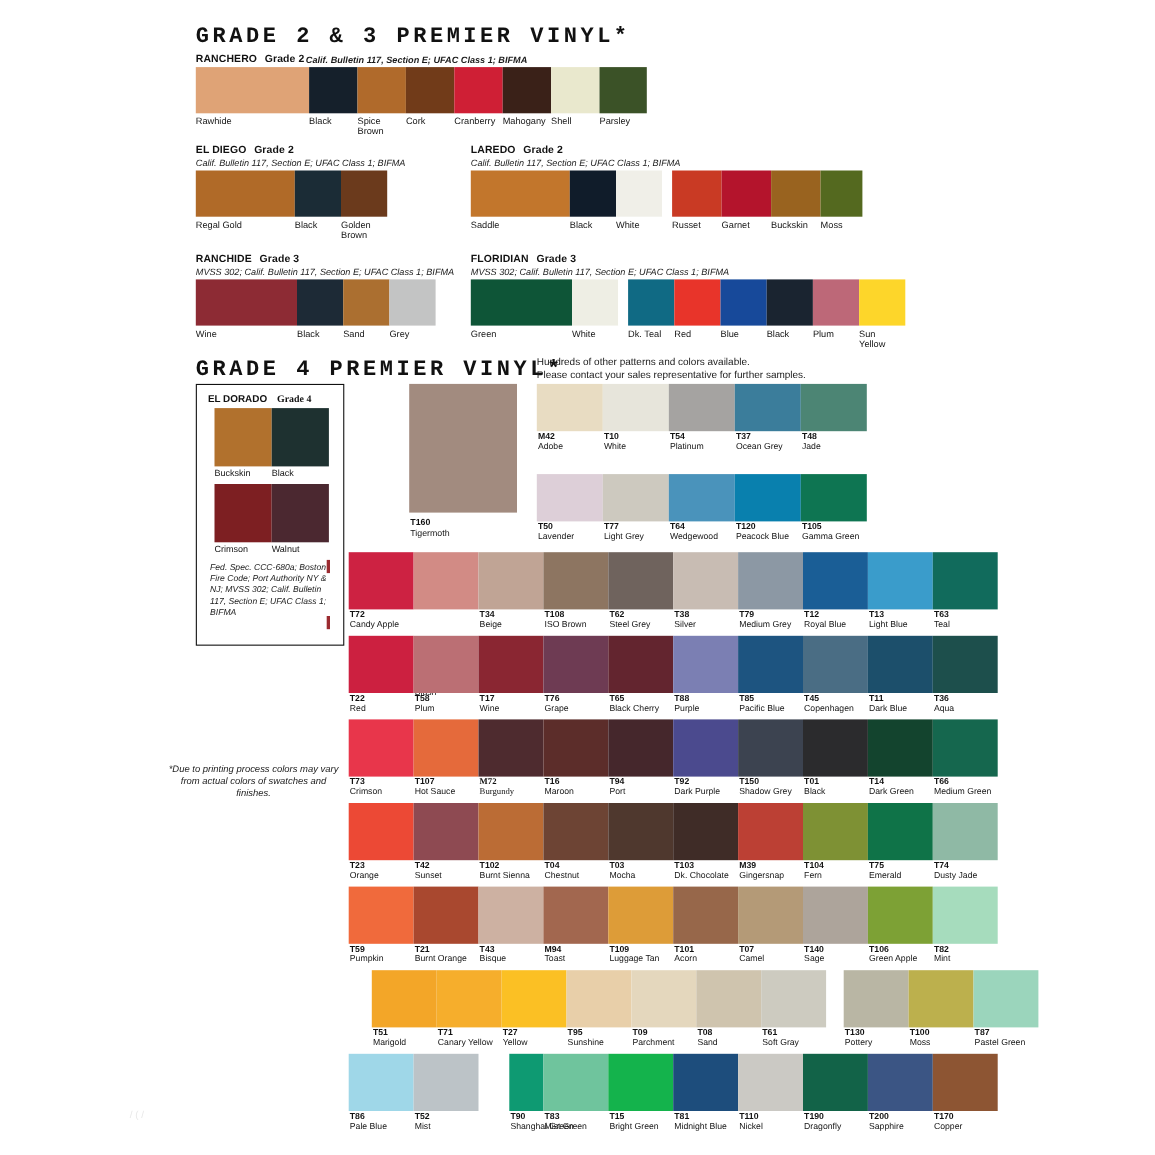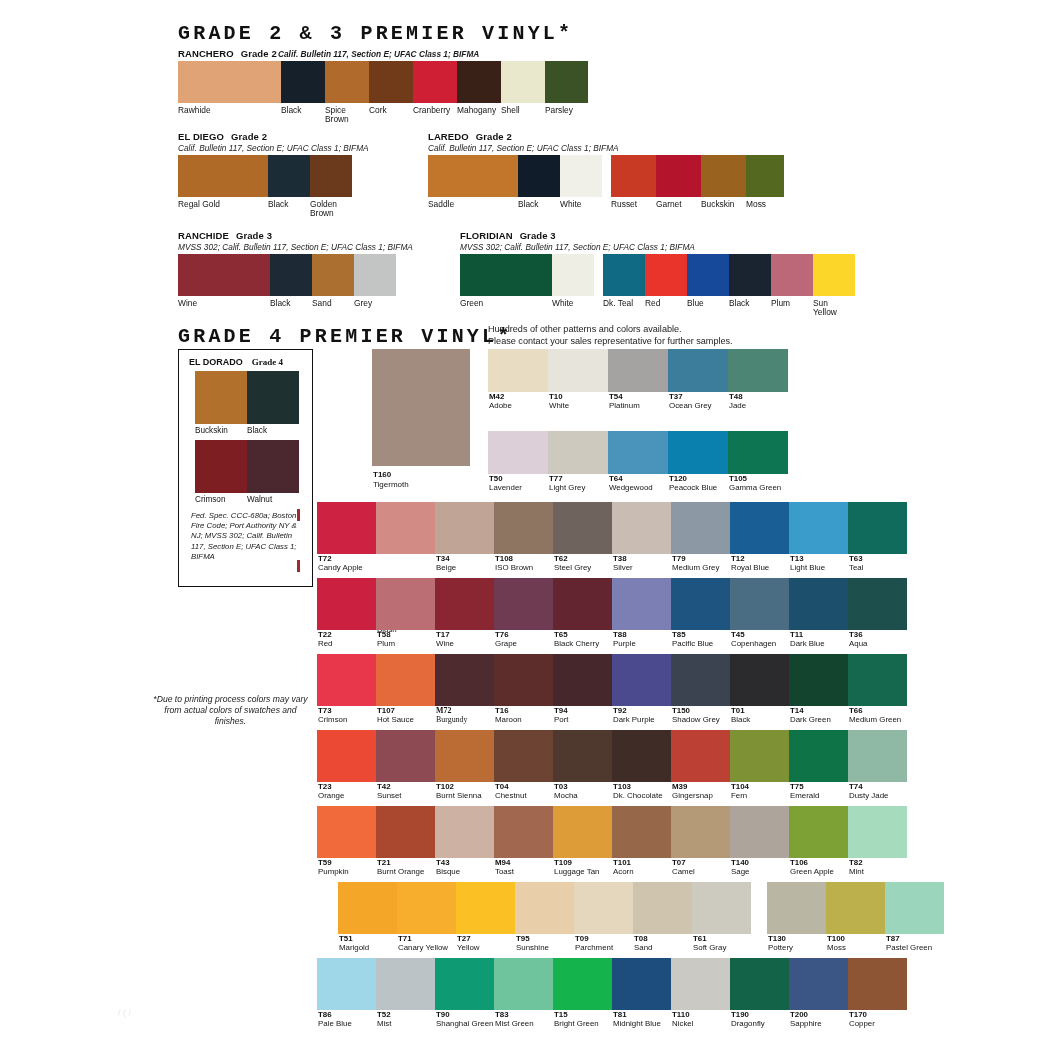--- a/index.html
+++ b/index.html
@@ -149,21 +149,21 @@
           <div class="sw" style="width: 42px; background: rgb(171, 111, 48);"></div>
           <div class="sw" style="width: 42px; background: rgb(195, 196, 196);"></div>
         </div>
         <div class="labels">
           <div class="lb" style="width: 92px; white-space: pre-line;">Wine</div>
           <div class="lb" style="width: 42px; white-space: pre-line;">Black</div>
           <div class="lb" style="width: 42px; white-space: pre-line;">Sand</div>
           <div class="lb" style="width: 42px; white-space: pre-line;">Grey</div>
         </div>
       </div>
-      <div style="position: absolute; left: 428px; top: 230px; margin-left: 32px;">
+      <div style="position: absolute; left: 428px; top: 230px;">
         <div class="grp-head"><span class="gname">FLORIDIAN</span><span class="ggrade">Grade 3</span></div>
         <div class="grp-spec">MVSS 302; Calif. Bulletin 117, Section E; UFAC Class 1; BIFMA</div>
         <div class="strip" style="margin-top: 2px;">
           <div class="sw" style="width: 92px; background: rgb(14, 85, 55);"></div>
           <div class="sw" style="width: 42px; background: rgb(238, 238, 228);"></div>
           <div class="sw" style="width: 9px; background: rgb(255, 255, 255);"></div>
           <div class="sw" style="width: 42px; background: rgb(16, 106, 132);"></div>
           <div class="sw" style="width: 42px; background: rgb(232, 52, 42);"></div>
           <div class="sw" style="width: 42px; background: rgb(23, 73, 154);"></div>
           <div class="sw" style="width: 42px; background: rgb(26, 36, 48);"></div>
@@ -590,21 +590,21 @@
         <div class="cell" style="width: 59px;">
           <div class="chip" style="height: 52px; background: rgb(159, 215, 232);"></div>
           <div class="code">T86</div>
           <div class="nm">Pale Blue</div>
         </div>
         <div class="cell" style="width: 59px;">
           <div class="chip" style="height: 52px; background: rgb(188, 195, 199);"></div>
           <div class="code">T52</div>
           <div class="nm">Mist</div>
         </div>
-        <div class="cell" style="width: 59px;">
+        <div class="cell" style="width: 59px; padding-left: 28px;">
           <div class="chip" style="height: 52px; background: rgb(14, 154, 114);"></div>
           <div class="code">T90</div>
           <div class="nm">Shanghai Green</div>
         </div>
         <div class="cell" style="width: 59px;">
           <div class="chip" style="height: 52px; background: rgb(111, 196, 157);"></div>
           <div class="code">T83</div>
           <div class="nm">Mist Green</div>
         </div>
         <div class="cell" style="width: 59px;">

